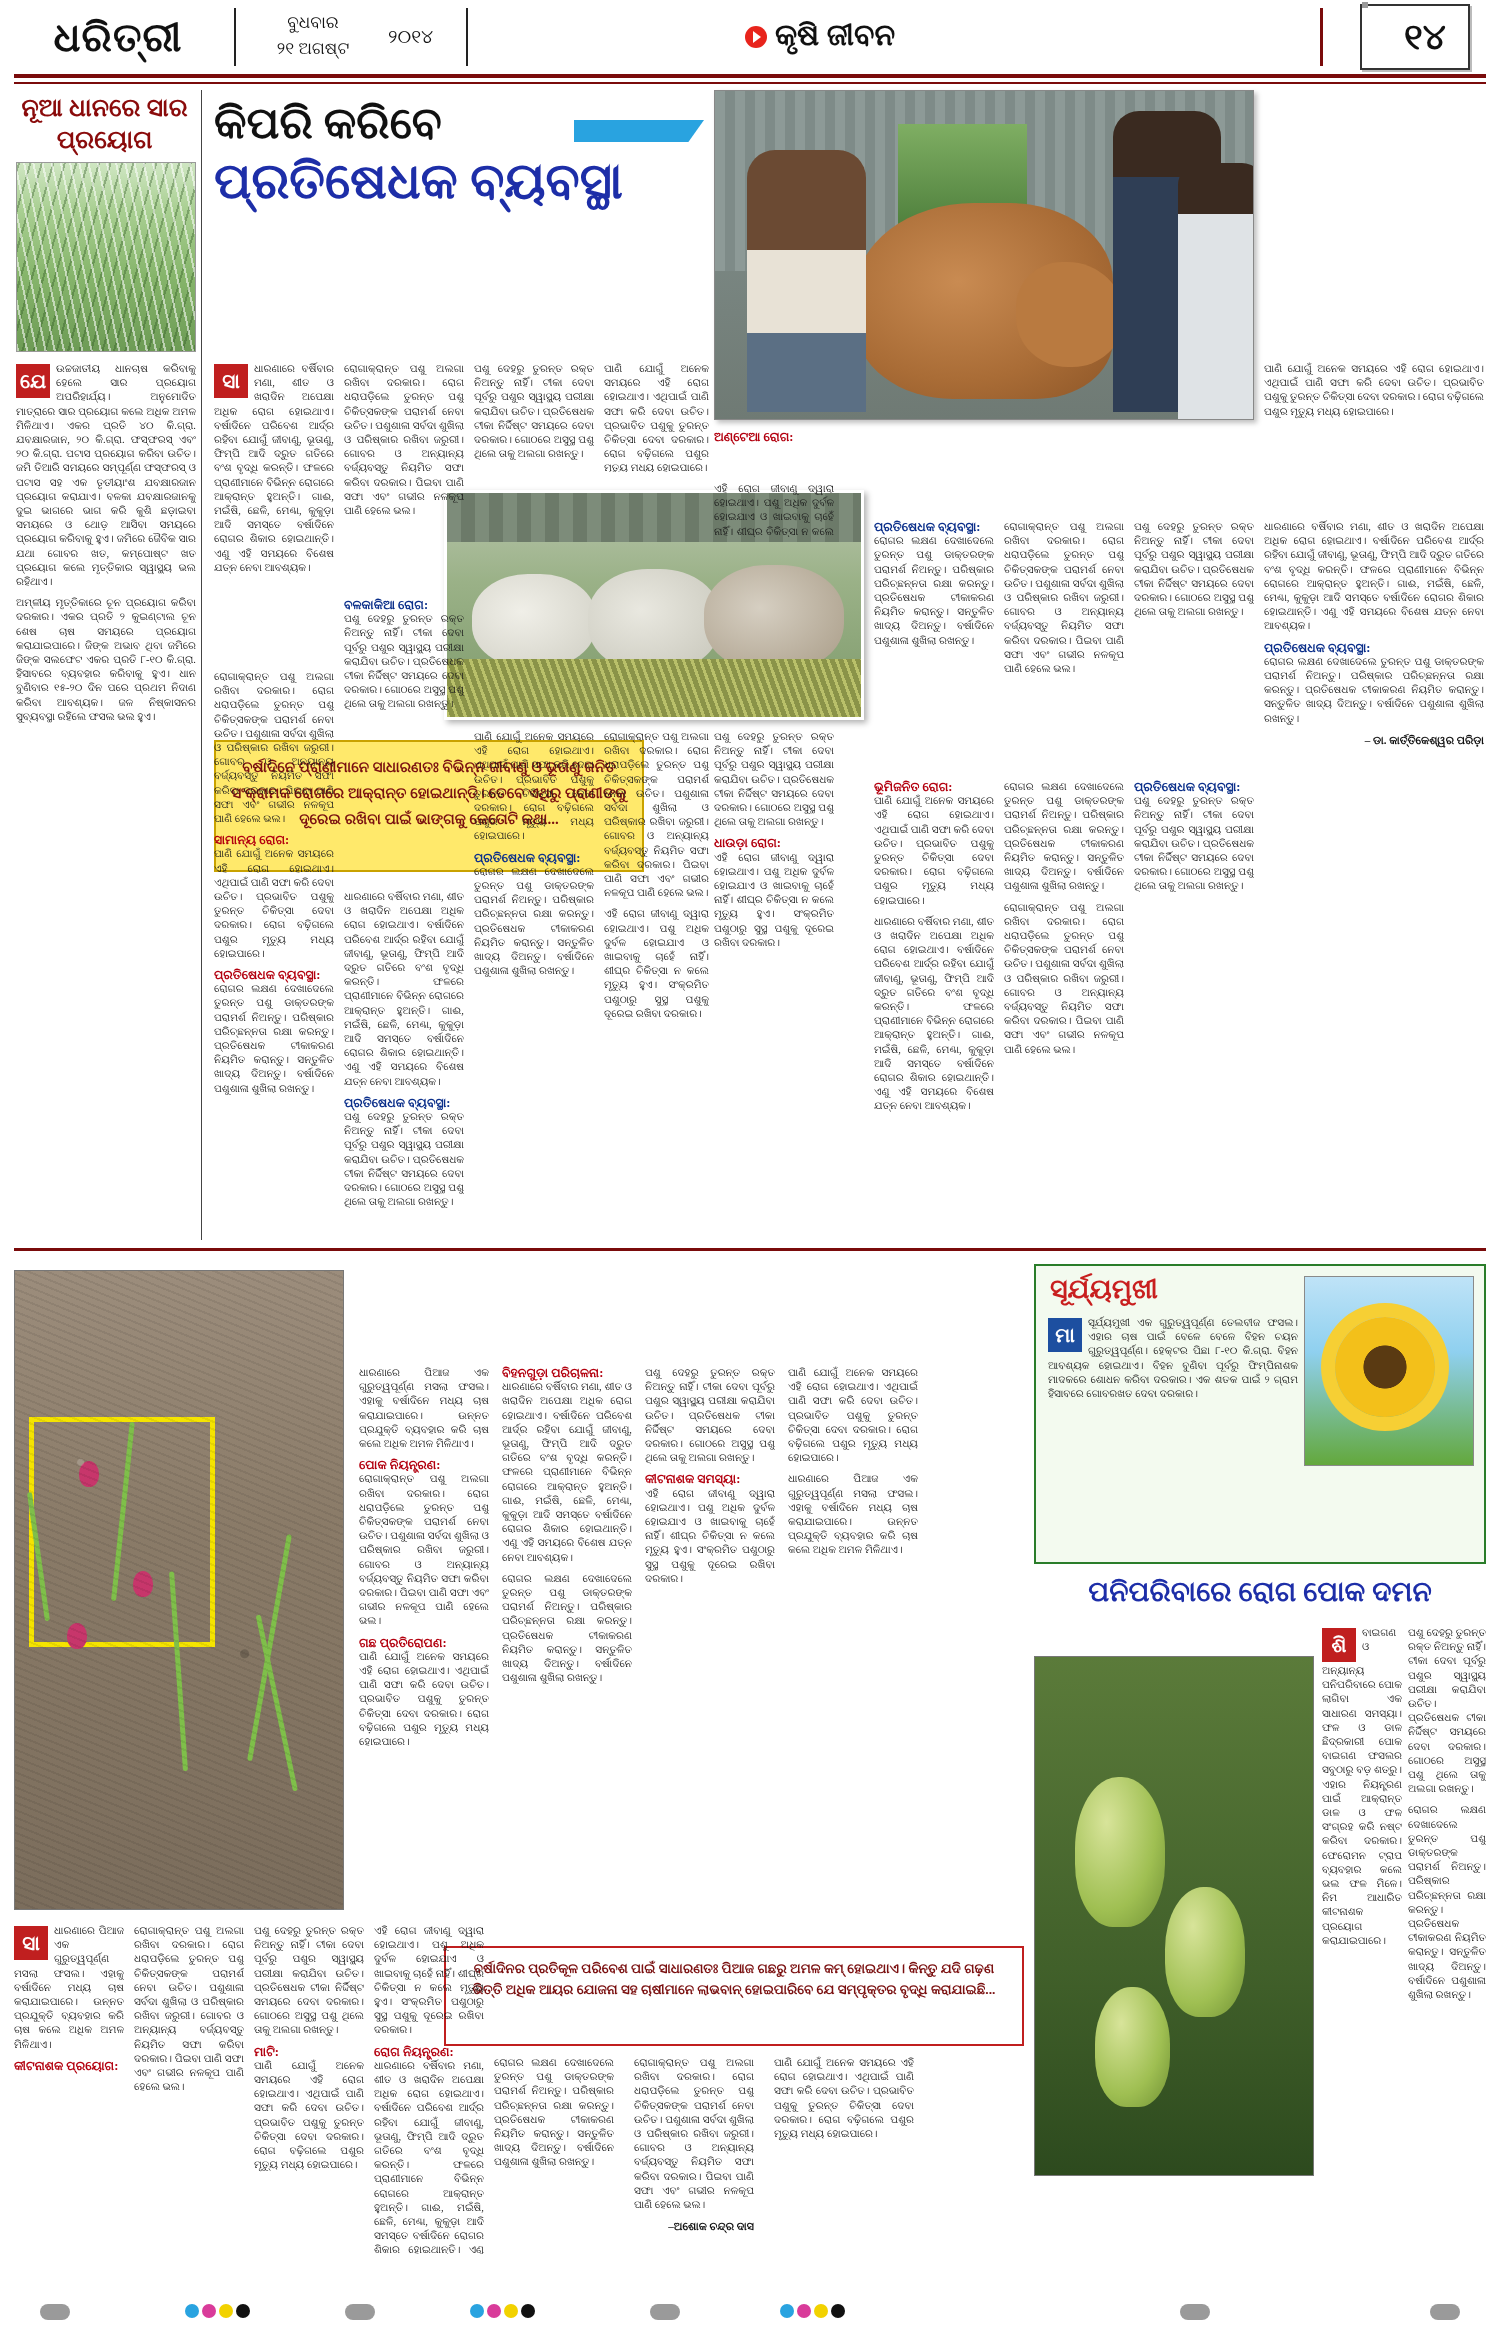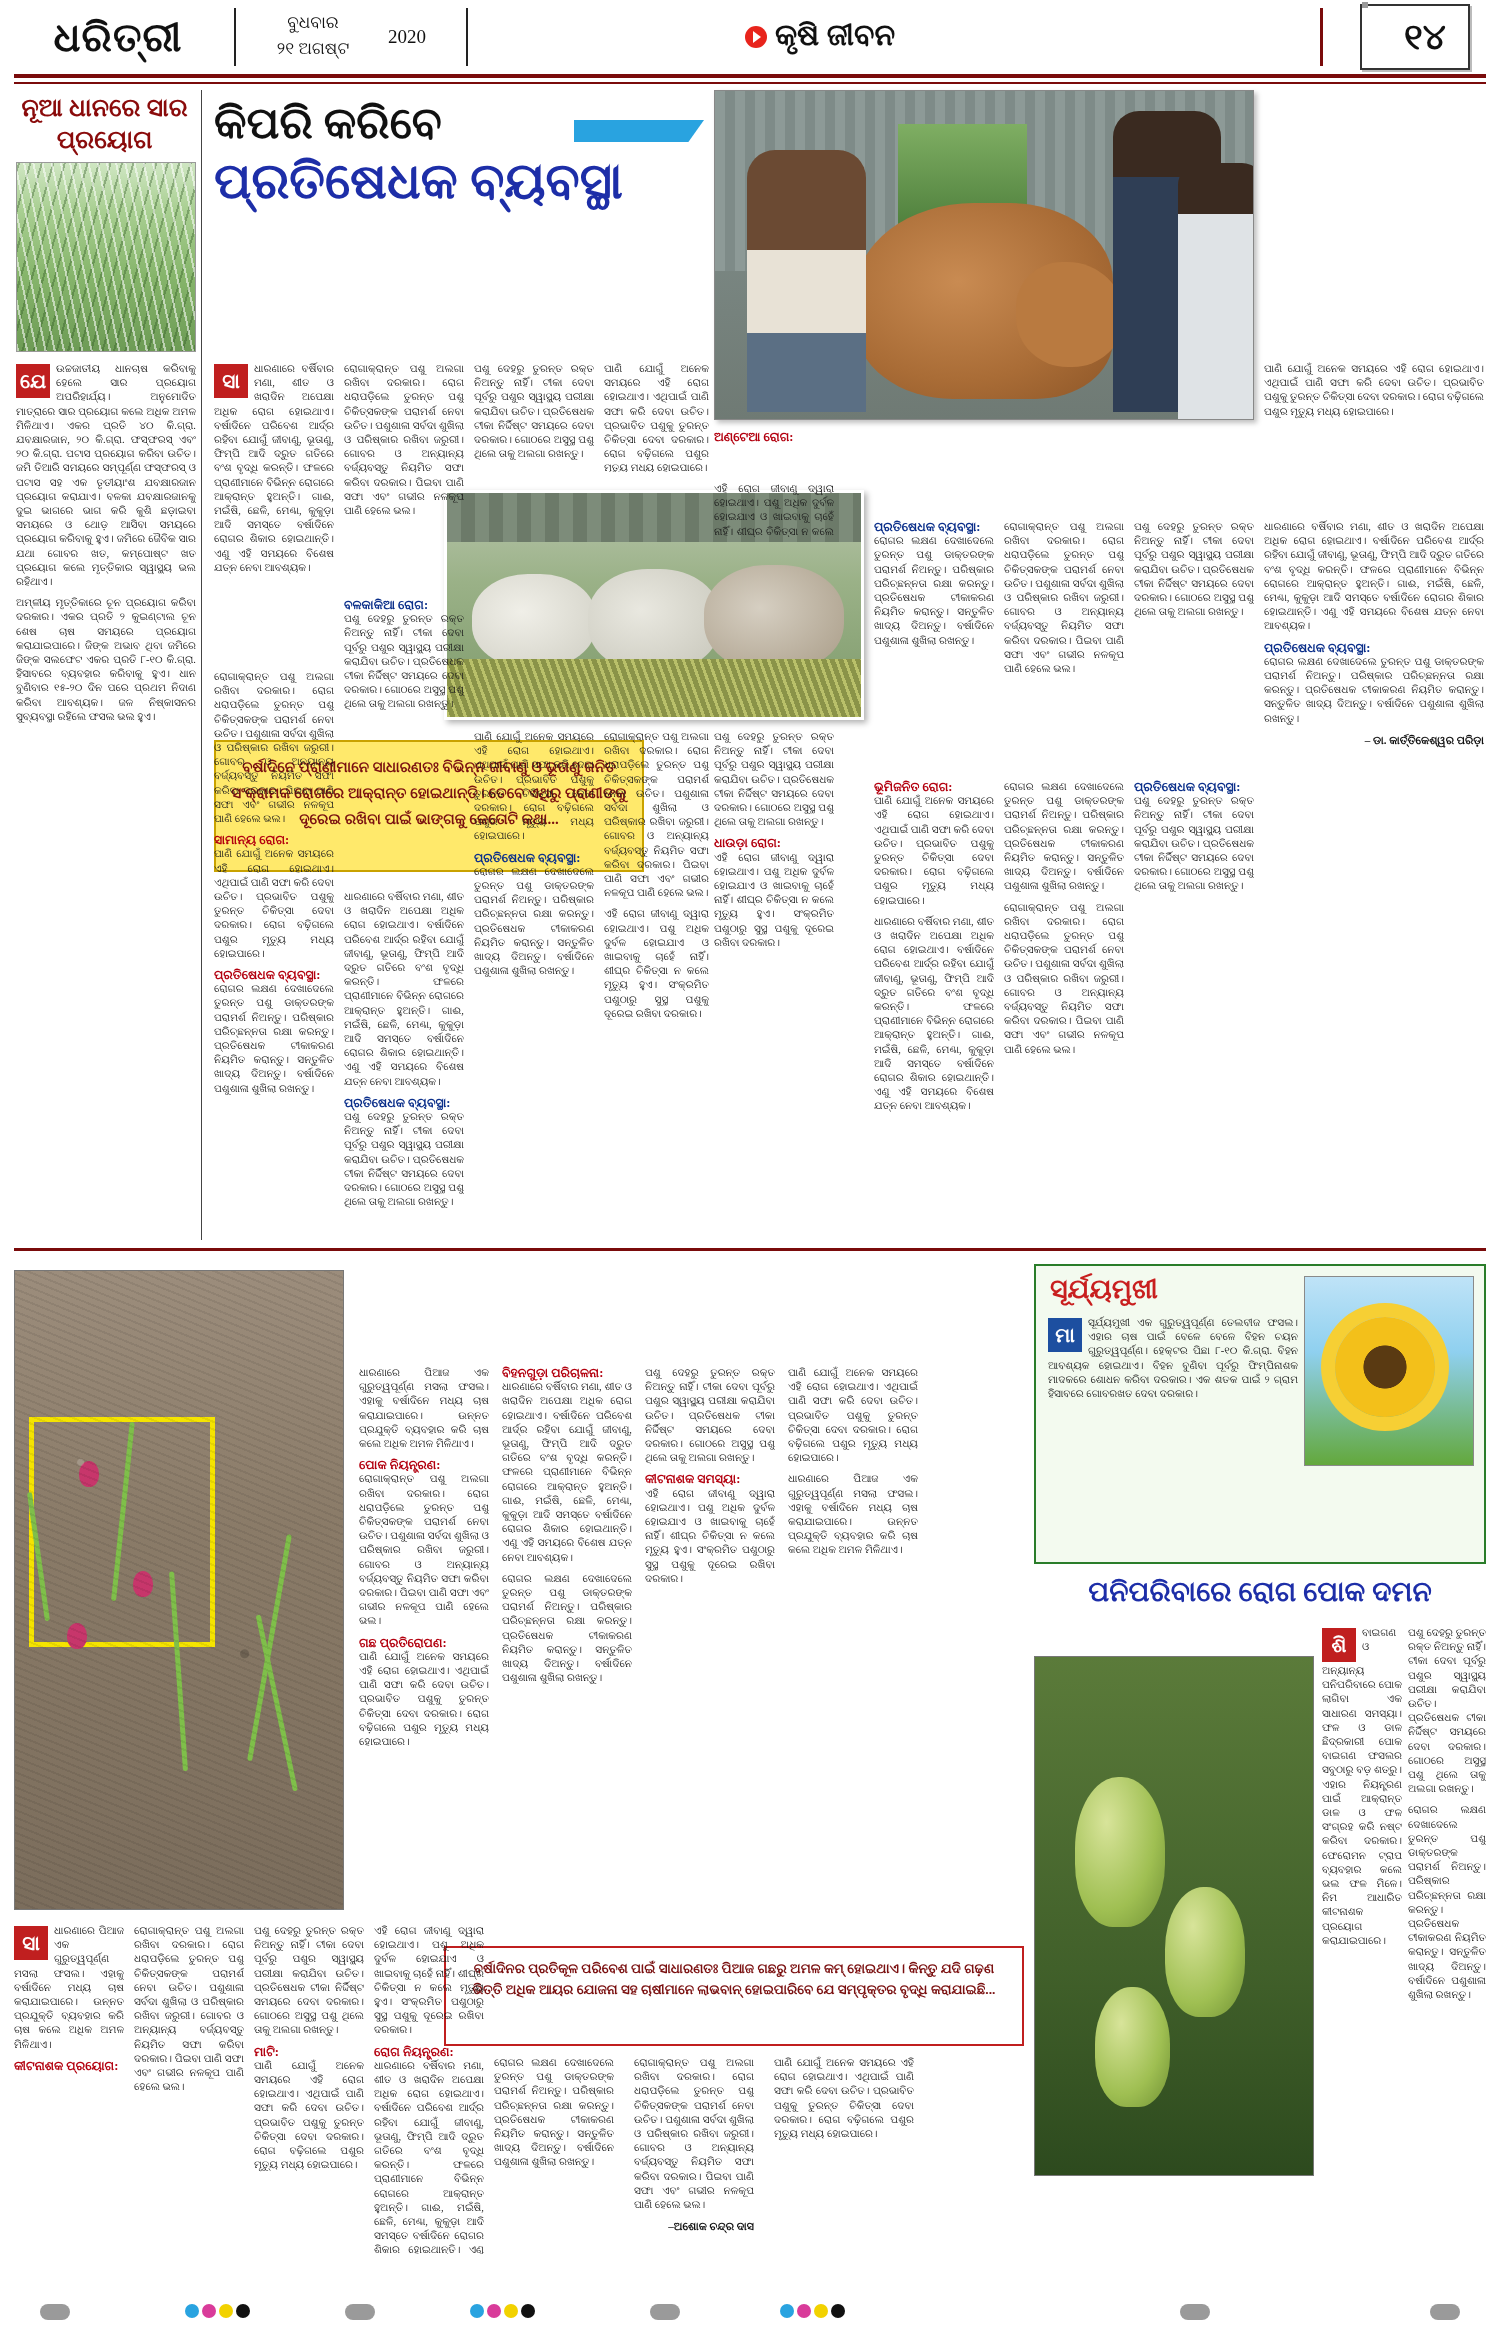--- a/index.html
+++ b/index.html
@@ -174,21 +174,21 @@
 
   <div class="masthead">
     <div class="logo-box">
       <span class="logo-text">ଧରିତ୍ରୀ</span>
     </div>
     <div class="mh-rule-v" style="left:234px"></div>
     <div class="mh-date">
       <div>ବୁଧବାର</div>
       <div>୨୧ ଅଗଷ୍ଟ</div>
     </div>
-    <div class="mh-year">2020</div>
+    <div class="mh-year">୨୦୧୪</div>
     <div class="mh-rule-v" style="left:466px"></div>
     <div class="mh-section">
       <span class="mh-play"></span><span>କୃଷି ଜୀବନ</span>
     </div>
     <div class="mh-sep"></div>
     <div class="pagebox">
       <span class="num">୧୪</span>
     </div>
   </div>
   <div class="rule-a"></div>

